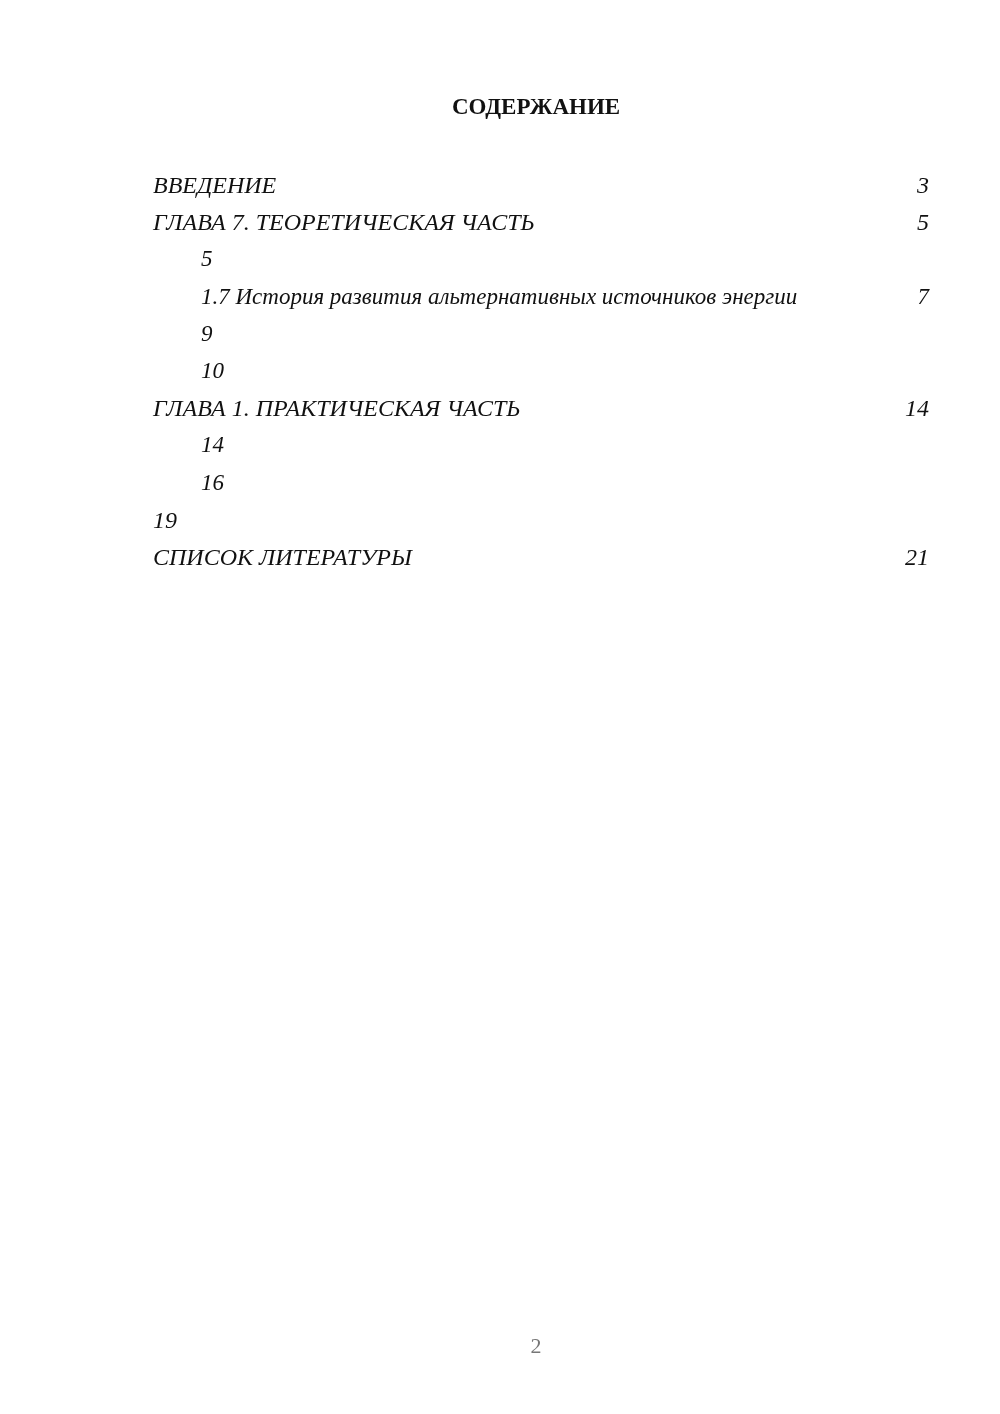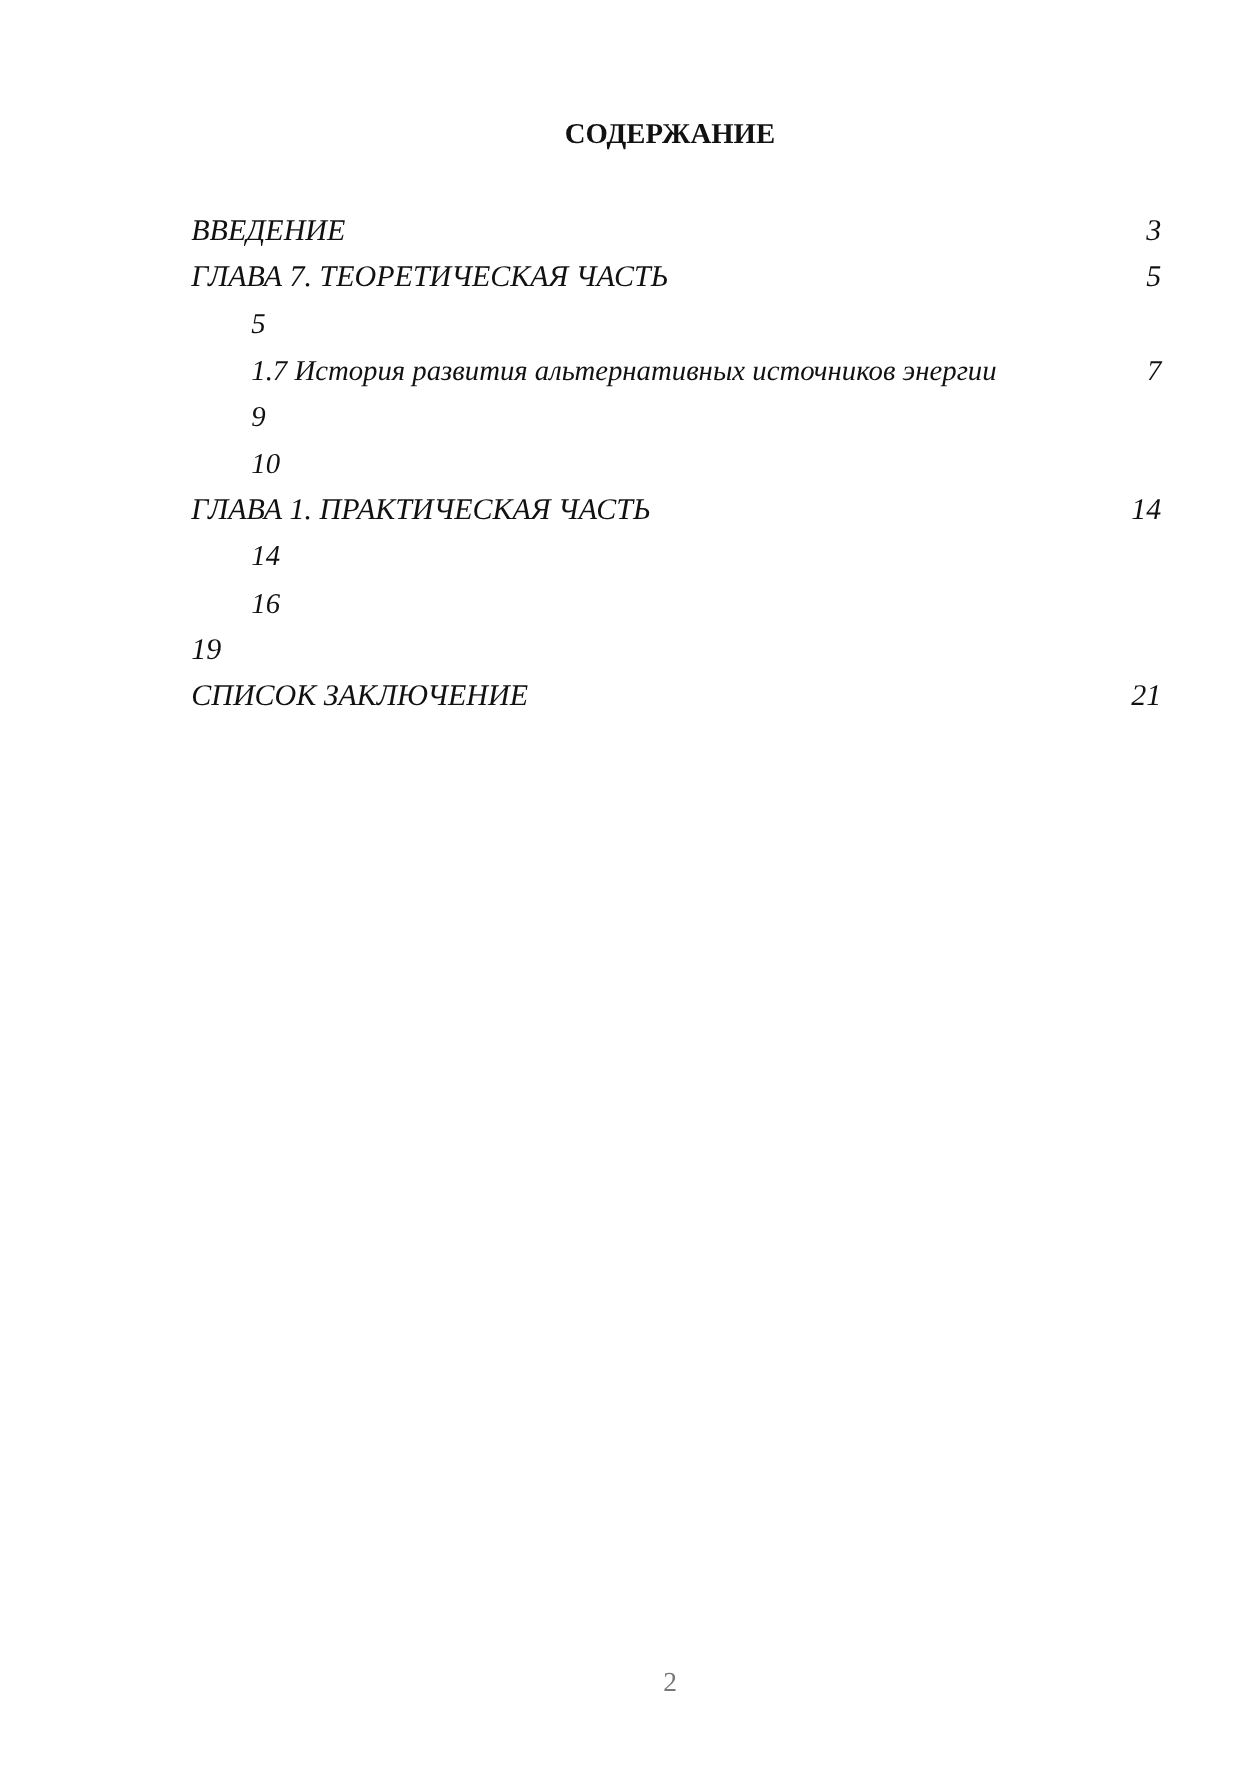--- a/index.html
+++ b/index.html
@@ -49,18 +49,18 @@
   <div class="row sub">
     <span class="page">14</span>
   </div>
   <div class="row sub">
     <span class="page">16</span>
   </div>
   <div class="row">
     <span class="page">19</span>
   </div>
   <div class="row">
-    <span>СПИСОК ЗАКЛЮЧЕНИЕ</span>
+    <span>СПИСОК ЛИТЕРАТУРЫ</span>
     <span class="page">21</span>
   </div>
 </div>
 
 <div class="pagenum">2</div>
 
 </body></html>

